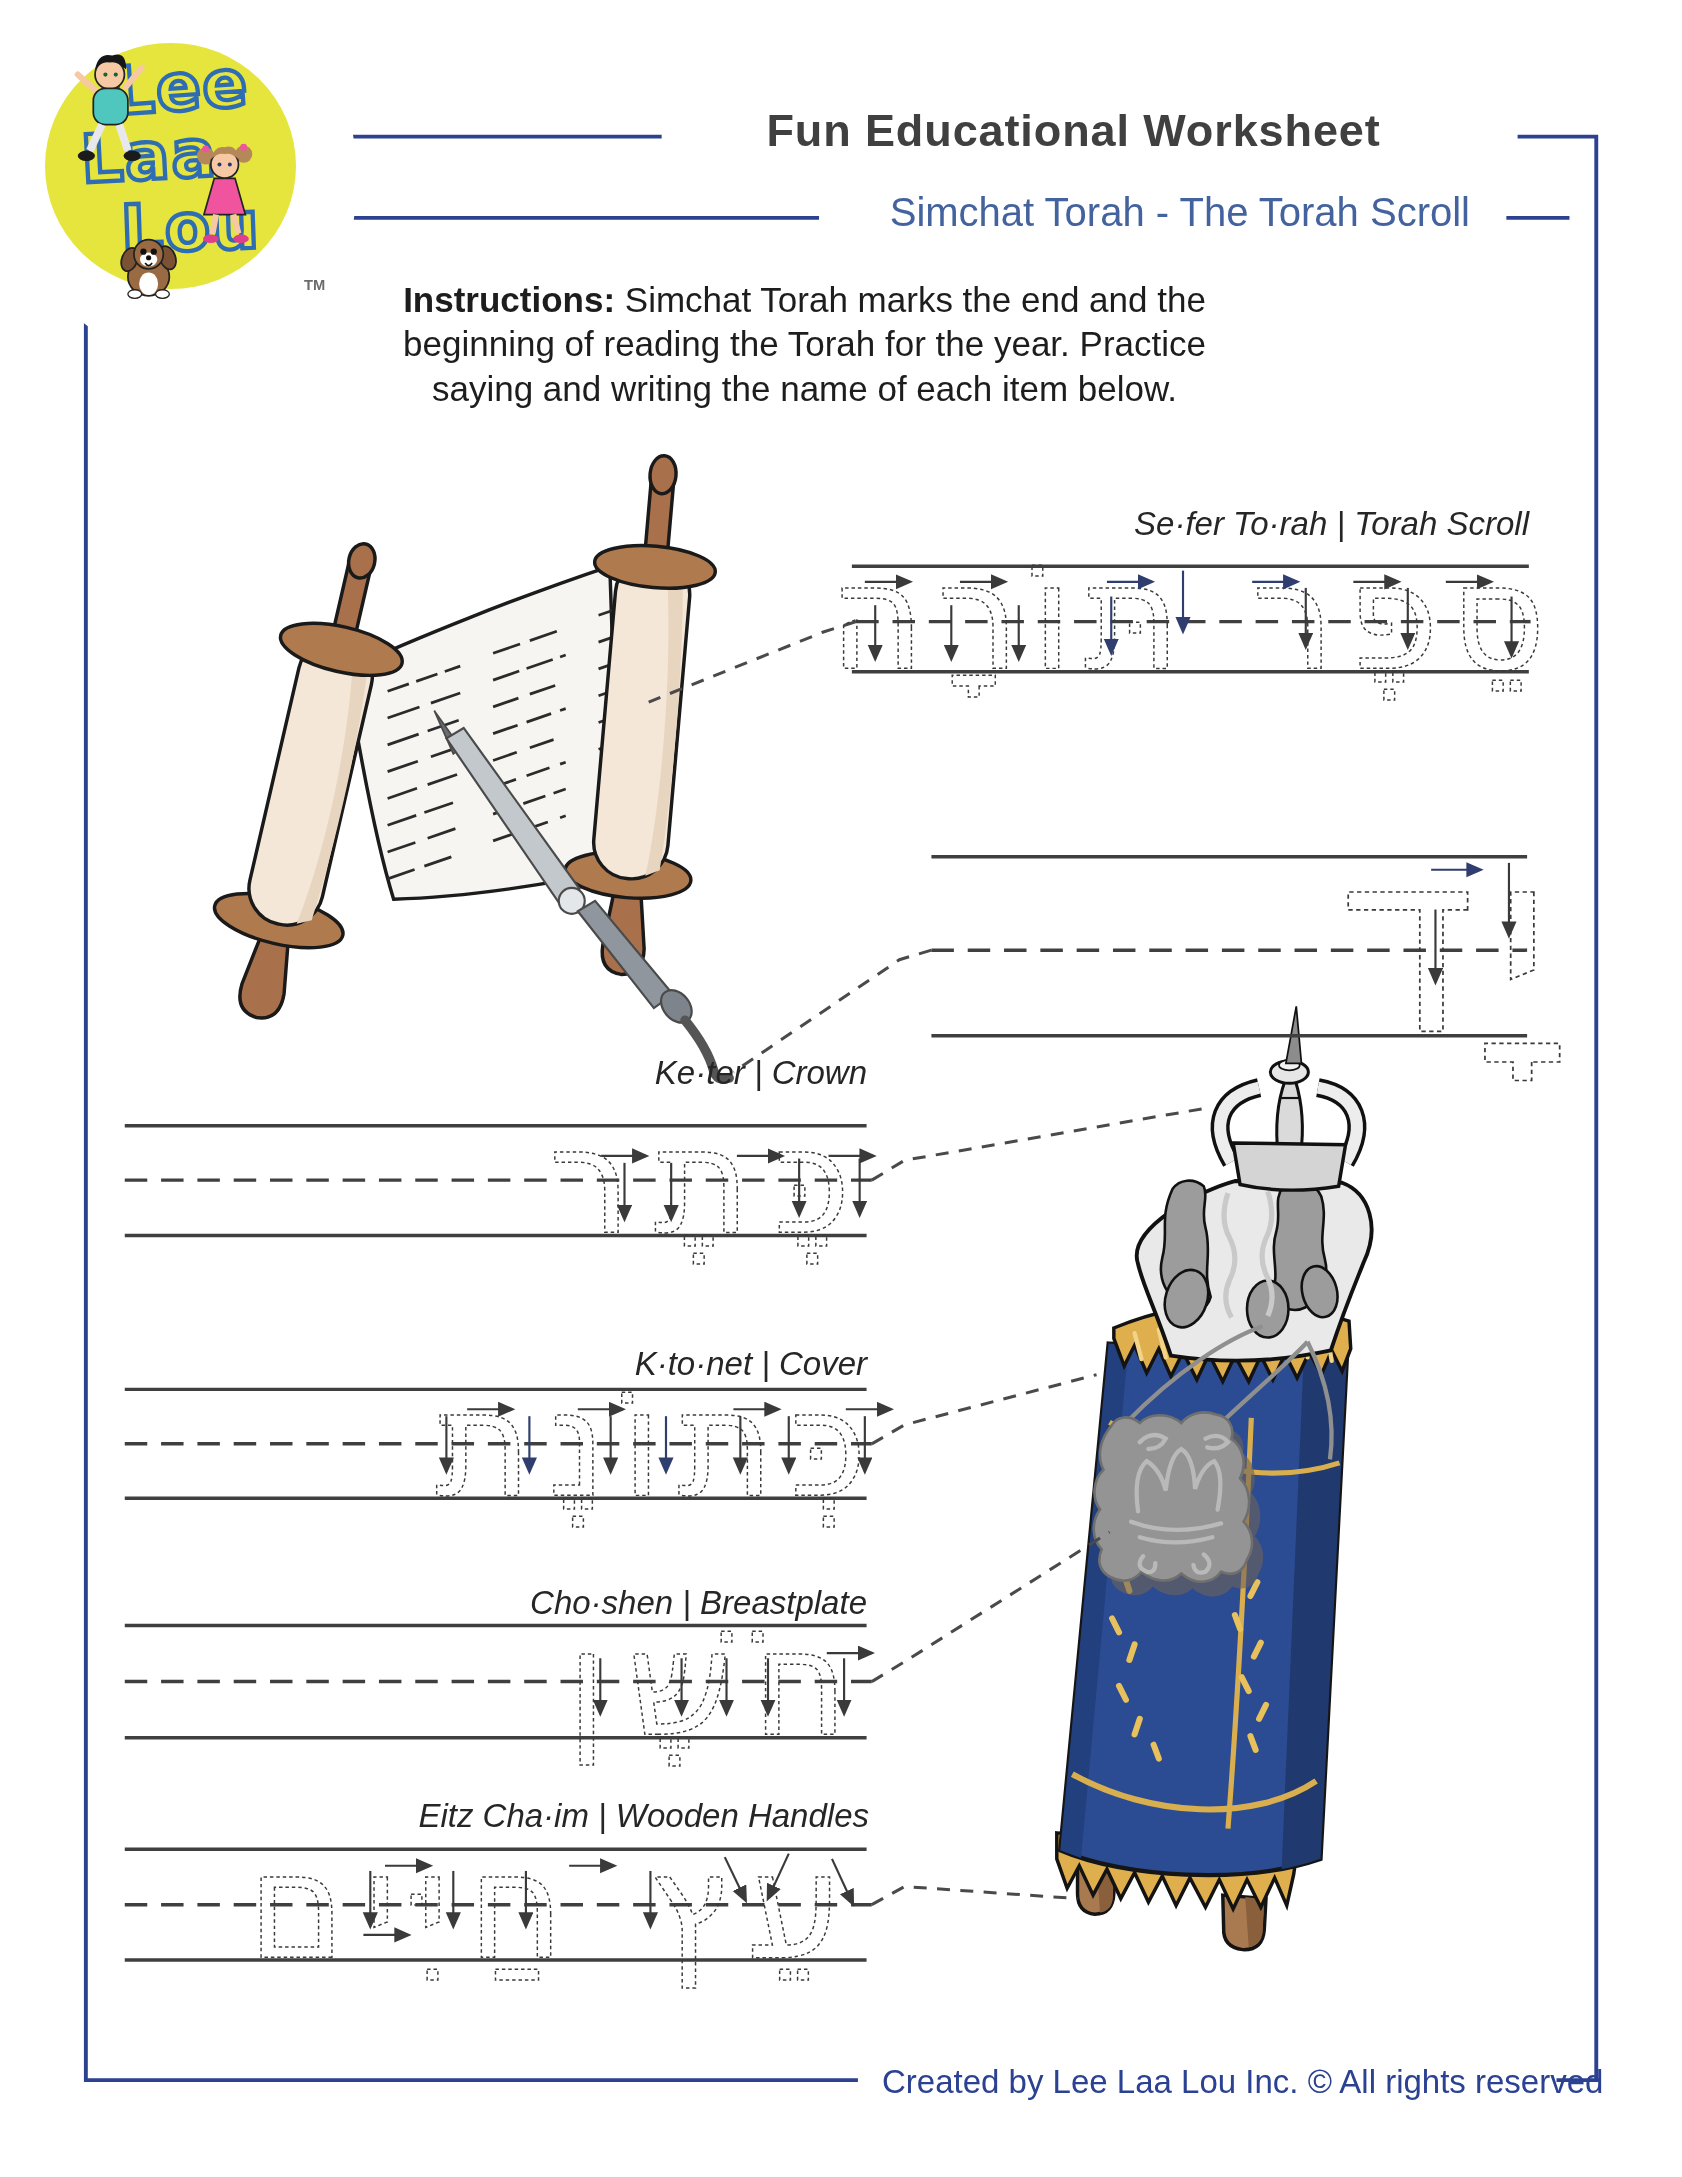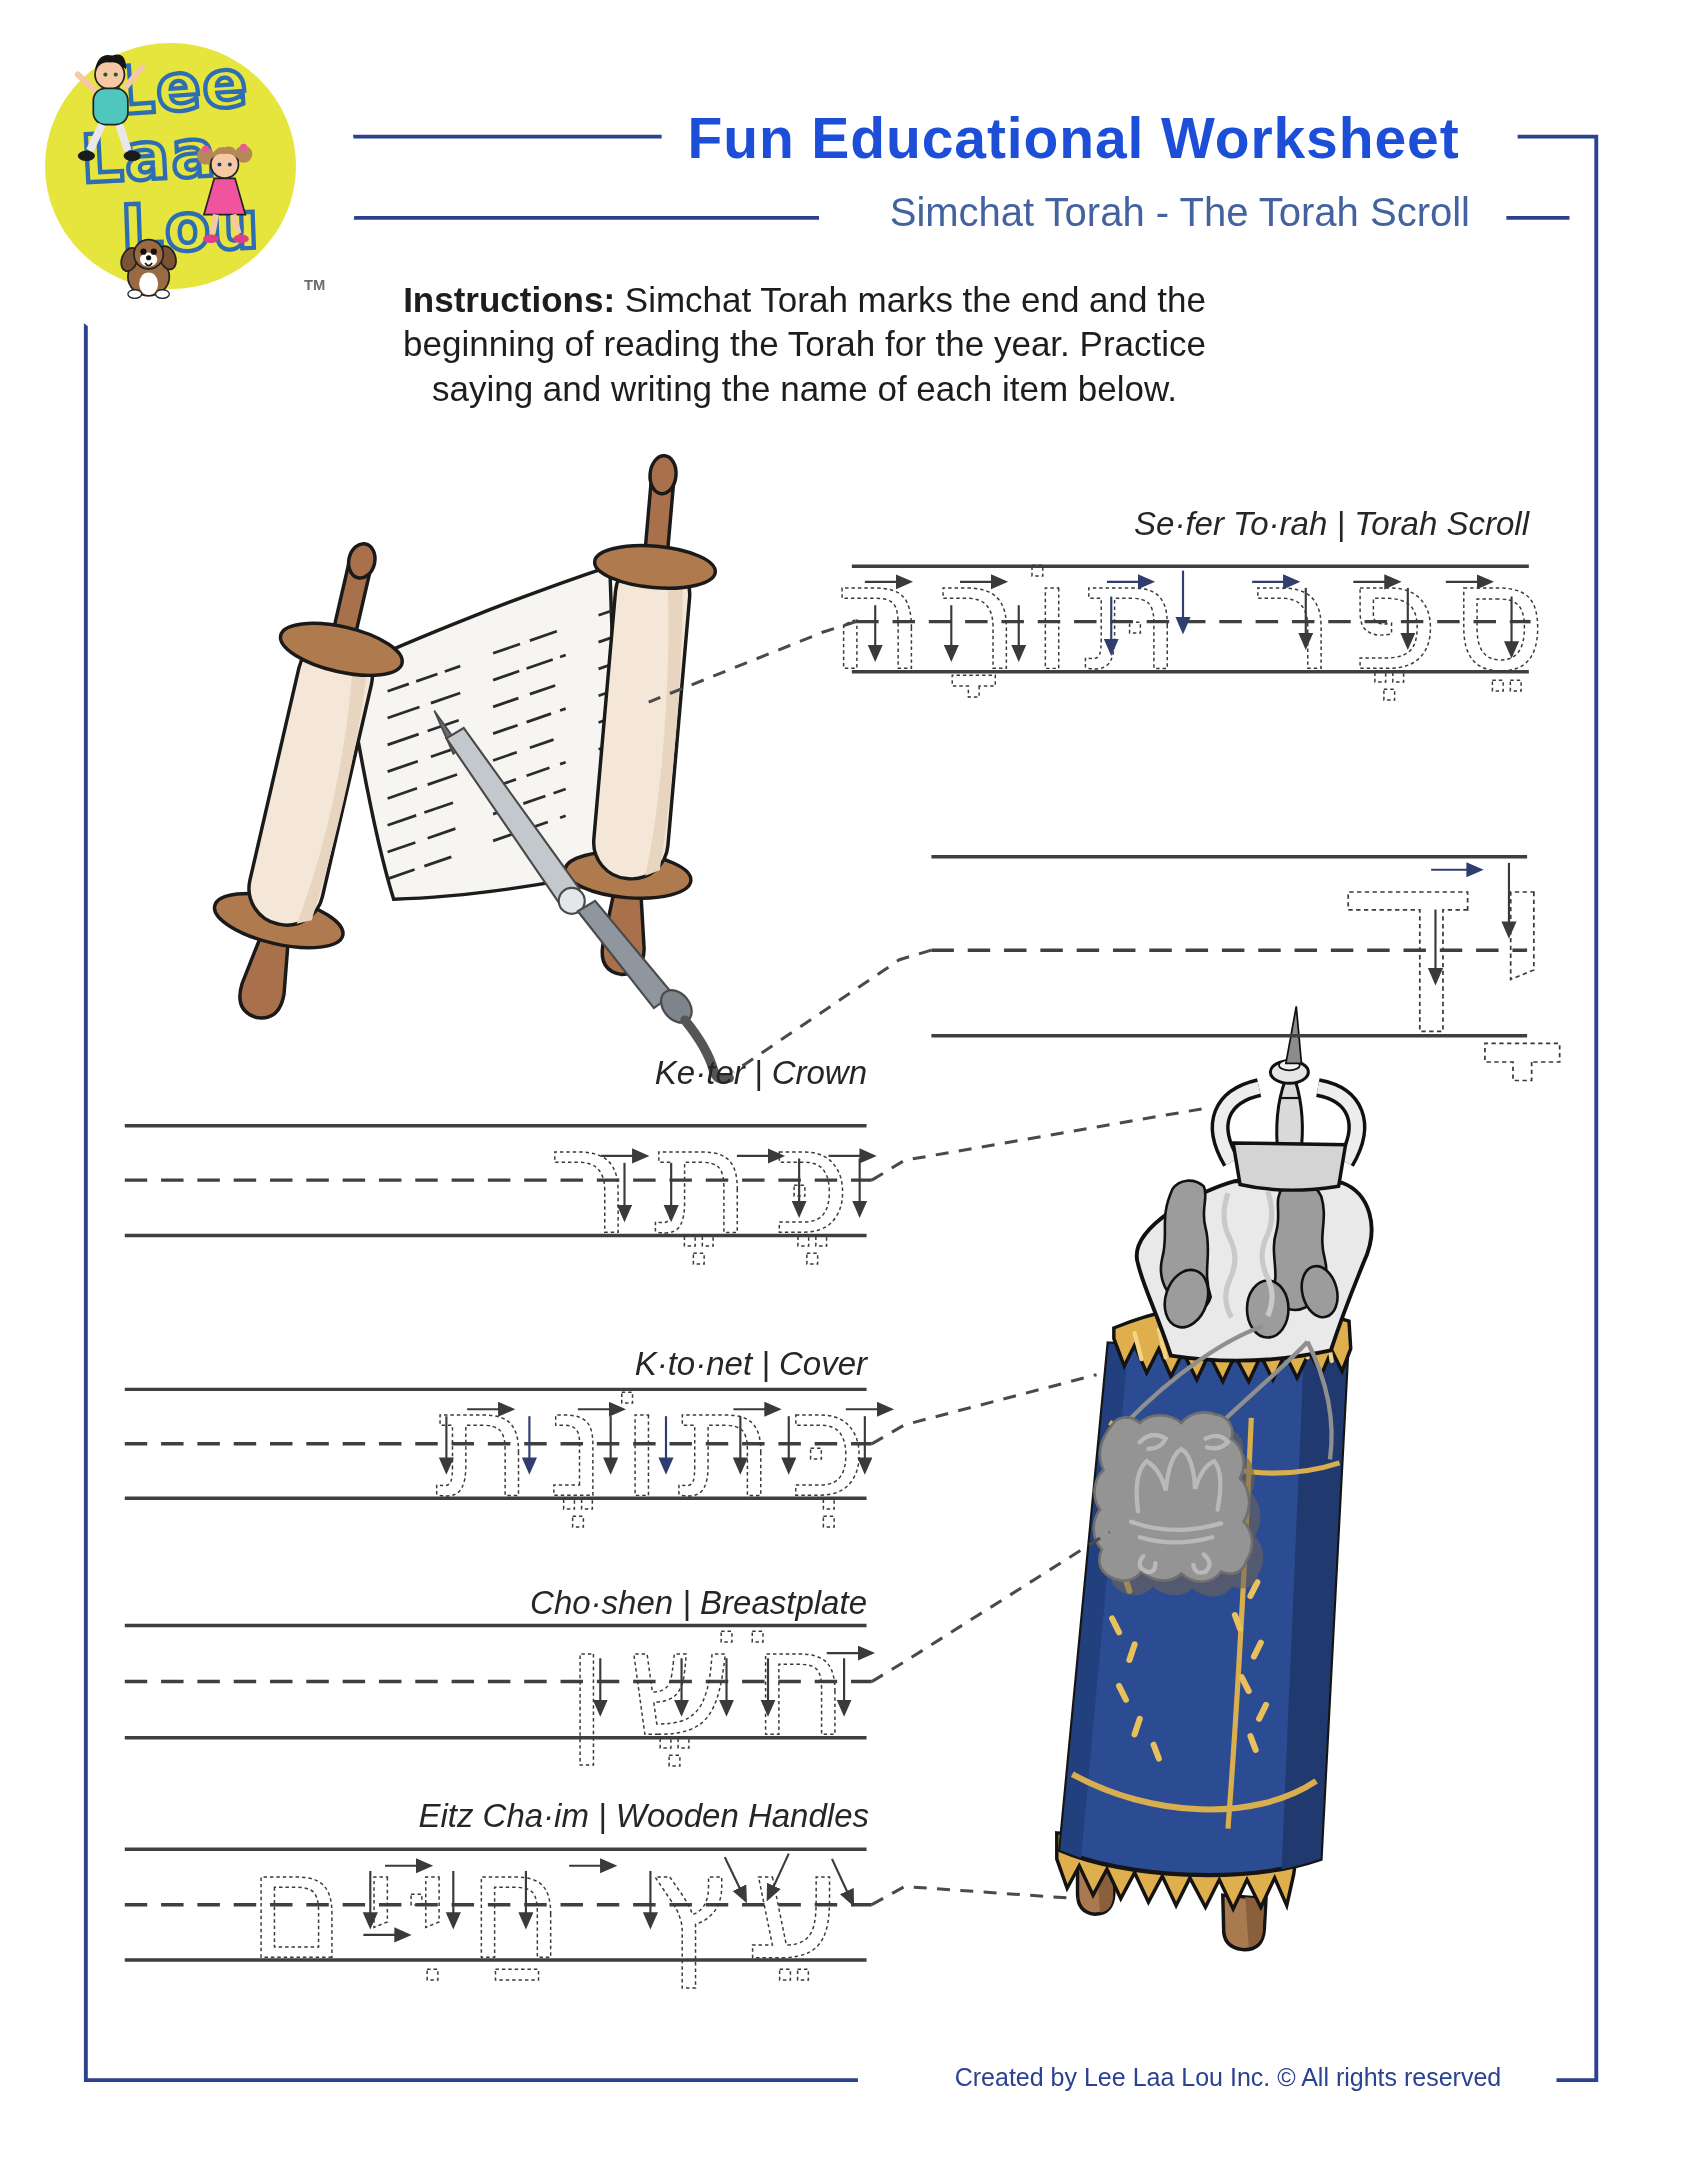--- a/index.html
+++ b/index.html
@@ -1,25 +1,25 @@
 <!DOCTYPE html>
 <html style="font-size:14px"><head>
 <meta charset="utf-8">
 <style>
   html,body{margin:0;padding:0;background:#fff;}
   .page{position:relative;width:1683px;height:2177px;background:#fff;overflow:hidden;
         font-family:"Liberation Sans",sans-serif;}
   .abs{position:absolute;}
   svg{display:block;}
-  .page-title{font-size:57px;font-weight:700;color:#1d4ed8;letter-spacing:0.9px;text-align:center;}
+  .page-title{font-size:45px;font-weight:700;color:#404040;letter-spacing:0.9px;text-align:center;}
   .page-subtitle{font-size:40px;font-weight:500;color:#44639E;text-align:right;}
   .instructions{font-size:35px;color:#1d1d1d;line-height:1.27;}
   .instructions b{font-weight:700;}
   .row-label{font-size:33px;font-style:italic;color:#262626;text-align:right;white-space:nowrap;}
-  .footer-text{font-size:25px;color:#2B4191;text-align:center;white-space:nowrap;}
+  .footer-text{font-size:33px;color:#2B4191;text-align:center;white-space:nowrap;}
   .logo-word{position:absolute;font-family:"DejaVu Sans",sans-serif;font-weight:700;
              color:transparent;-webkit-text-stroke:4.3px #2E6DB4;letter-spacing:1.7px;}
   .logo-tm{position:absolute;font-size:14.7px;color:#6b6b6b;font-weight:700;}
   .trace{font-family:"DejaVu Sans",sans-serif;fill:none;stroke:#3a3a3a;stroke-width:1.7;stroke-dasharray:4 3.4;}
   .trace-big{font-family:"DejaVu Sans",sans-serif;fill:none;stroke:#3a3a3a;stroke-width:2;stroke-dasharray:5 4;}
   .rule-solid{stroke:#3F3F3F;stroke-width:4;}
   .rule-dash{stroke:#3F3F3F;stroke-width:4;stroke-dasharray:26 16;}
   .leader{stroke:#4a4a4a;stroke-width:3.5;stroke-dasharray:15 12;fill:none;}
   .frame{stroke:#2C4291;stroke-width:4.5;fill:none;}
   .arrow-d{stroke:#3a3a3a;stroke-width:2.5;fill:none;}

